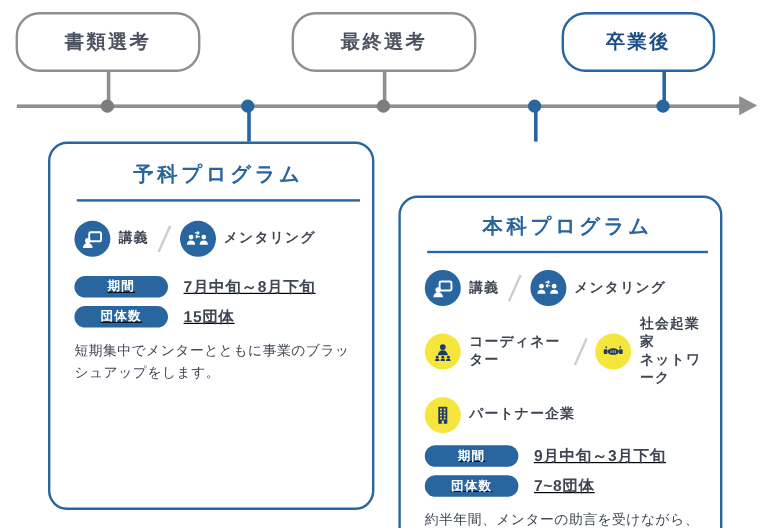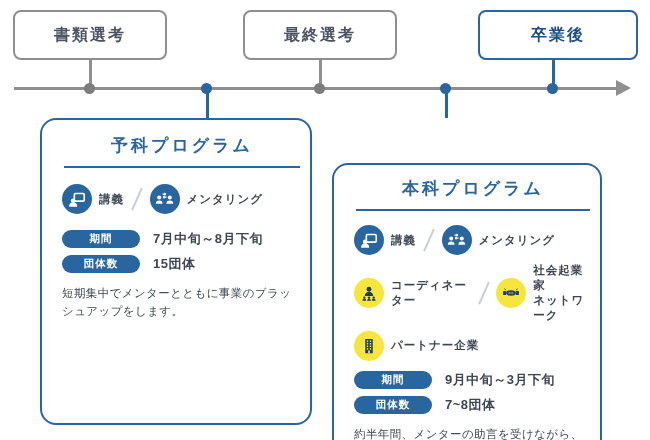--- a/index.html
+++ b/index.html
@@ -2,21 +2,21 @@
 <html><head>
 <meta charset="utf-8">
 <style>
   * { margin:0; padding:0; box-sizing:border-box; }
   html,body { background:#ffffff; }
   body { font-family:"Liberation Sans","DejaVu Sans",sans-serif; }
   .stage{ position:relative; width:650px; height:440px; background:#ffffff; overflow:hidden; }
 
   
   .mbox{ position:absolute; top:10px; height:50px; width:154px;
-         background:#fff; border:2.5px solid #8f8f8f; border-radius:8px;
+         background:#fff; border:2.5px solid #8f8f8f; border-radius:20px;
          display:flex; align-items:center; justify-content:center;
          font-size:16px; font-weight:bold; color:#4d5461; letter-spacing:2px; }
   .mbox.blue{ border-color:#29659e; color:#1d4d87; }
 
   .tl-line{ position:absolute; left:14px; top:87px; width:604px; height:2.5px; background:#8f8f8f; }
   .tl-arrow{ position:absolute; left:616px; top:80px; width:0; height:0;
              border-left:15px solid #8f8f8f; border-top:8px solid transparent; border-bottom:8px solid transparent; }
   .vconn{ position:absolute; width:2.5px; }
   .vconn.gray{ background:#8f8f8f; }
   .vconn.blue{ background:#29659e; }
@@ -35,42 +35,42 @@
   .card.right .features{ margin-top:14px; }
   .f-row{ display:flex; align-items:center; margin-bottom:8px; min-height:30px; }
   .f-item{ display:flex; align-items:center; }
   .icirc{ width:30px; height:30px; border-radius:50%; flex:0 0 30px;
           display:flex; align-items:center; justify-content:center; }
   .icirc.blue{ background:#29659e; }
   .icirc.yellow{ background:#f6e53c; }
   .f-label{ margin-left:7px; font-size:11.5px; font-weight:bold; color:#3f4653; letter-spacing:1px; white-space:pre-line; line-height:1.3; }
   .slash{ width:1.5px; height:24px; background:#c9cdd2; transform:rotate(24deg); margin:0 12px; flex:0 0 1.5px; }
 
-  .stats{ margin-top:16px; }
+  .stats{ margin-top:16px;text-decoration:underline; }
   .card.right .stats{ margin-top:10px; }
   .s-row{ display:flex; align-items:center; margin-bottom:7px; }
   .pill{ width:78px; height:18px; border-radius:9px; background:#29659e; color:#fff;
          font-size:10.5px; font-weight:bold; letter-spacing:1px;
          display:flex; align-items:center; justify-content:center; flex:0 0 78px; }
   .s-value{ margin-left:13px; font-size:13px; font-weight:600; color:#3f4653; letter-spacing:0.5px; }
 
   .desc{ margin-top:11px; font-size:11.5px; line-height:1.58; color:#3f4653; letter-spacing:0.4px; }
 </style>
 </head>
 <body>
 
 <div class="stage">
 
   <div class="mbox" style="left:13px;">
     <span>書類選考</span>
   </div>
   <div class="mbox" style="left:243px;">
     <span>最終選考</span>
   </div>
-  <div class="mbox blue" style="left:478px; width:160px;">
+  <div class="mbox blue" style="left:468px; width:128px;">
     <span>卒業後</span>
   </div>
 
   <div class="tl-line"></div>
   <div class="tl-arrow"></div>
 
   <div class="vconn gray" style="left:89px; top:60px; height:28px;"></div>
   <div class="vconn gray" style="left:319px; top:60px; height:28px;"></div>
   <div class="vconn blue" style="left:552px; top:60px; height:28px;"></div>
   <div class="vconn blue" style="left:206px; top:88px; height:30px;"></div>

